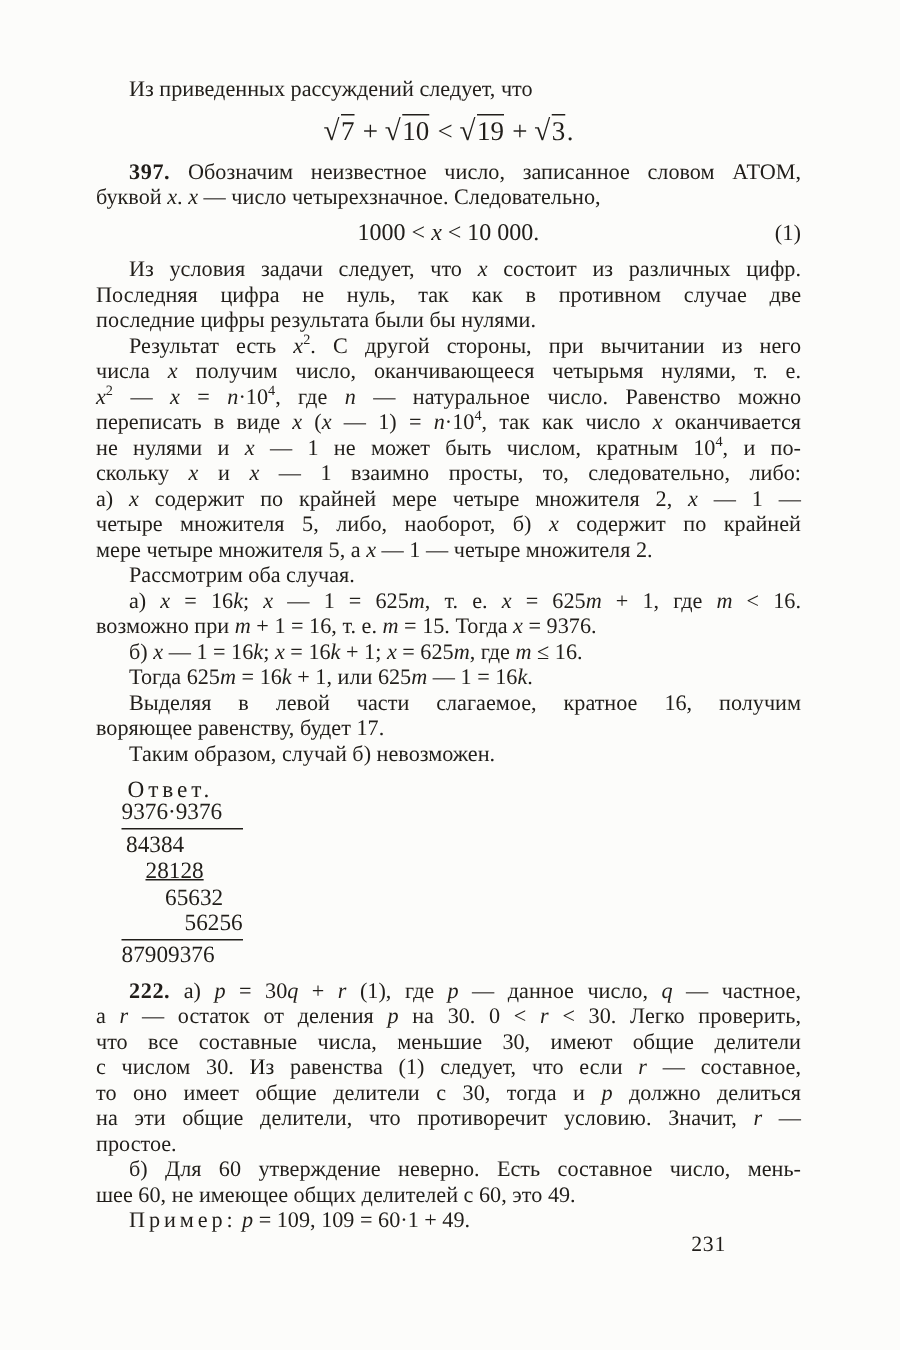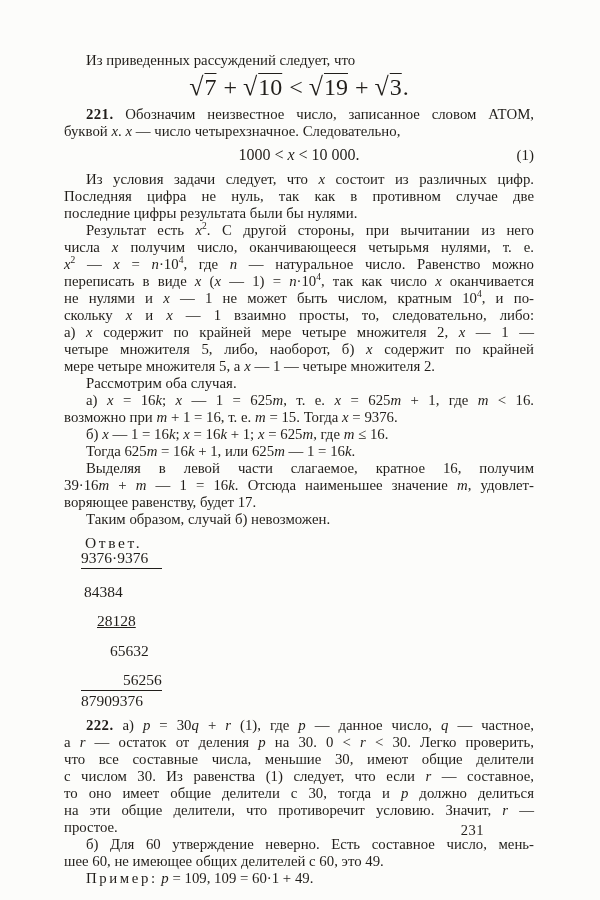--- a/index.html
+++ b/index.html
@@ -27,56 +27,56 @@
   i{font-style:italic;}
   b{font-weight:bold;letter-spacing:0.4px;}
   sup{font-size:9.5px;line-height:0;vertical-align:super;}
   .sperr{letter-spacing:2.6px;}
   .formula{
     position:relative;
     text-align:center;
     margin:5px 0 6px;
     font-size:16px;line-height:20px;
   }
-  .formula.large{font-size:24px;line-height:24px;margin:6px 0 7px;}
+  .formula.large{font-size:18px;line-height:24px;margin:6px 0 7px;}
   .formula .tag{position:absolute;right:0;bottom:0;font-size:15px;}
   .rad{font-style:normal;font-size:1.08em;}
   .ov{text-decoration:overline;text-decoration-thickness:1px;padding:0 1px;}
   .answer{
     display:flex;align-items:flex-start;
     margin:7px 0 9px;
     font-size:15.5px;line-height:15px;flex-direction:column;
   }
   .ans-label{margin-left:21px;white-space:nowrap;letter-spacing:2.6px;}
   .ans-col{margin-left:17px;}
   .ans-expr{
     padding:0 3px 3px 0;
     border-bottom:1.4px solid #211e1a;
   }
-  .ans-row{padding-top:2.5px;margin-top:12px;}
+  .ans-row{padding-top:2.5px;}
   .ans-result{
     margin-top:3px;padding-top:2px;
     border-top:1.4px solid #211e1a;
   }
   .pagenum{
     position:absolute;right:80px;top:822px;
     font-size:14.5px;letter-spacing:0.5px;
   }
 </style>
 </head>
 <body style="background: rgb(252, 252, 250); color: rgb(33, 30, 26);">
 
 <div class="page">
   <div class="content">
       <div class="para">
         <div class="line indent last">Из приведенных рассуждений следует, что</div>
       </div>
       <div class="formula large"><span class="f-inner"><span class="rad">√</span><span class="ov">7</span> + <span class="rad">√</span><span class="ov">10</span> &lt; <span class="rad">√</span><span class="ov">19</span> + <span class="rad">√</span><span class="ov">3</span>.</span></div>
       <div class="para">
-        <div class="line indent"><b>221.</b> Обозначим неизвестное число, записанное словом АТОМ,</div>
+        <div class="line indent"><b>397.</b> Обозначим неизвестное число, записанное словом АТОМ,</div>
         <div class="line last">буквой <i>x</i>. <i>x</i> — число четырехзначное. Следовательно,</div>
       </div>
       <div class="formula"><span class="f-inner">1000 &lt; <i>x</i> &lt; 10 000.</span><span class="tag">(1)</span></div>
       <div class="para">
         <div class="line indent">Из условия задачи следует, что <i>x</i> состоит из различных цифр.</div>
         <div class="line">Последняя цифра не нуль, так как в противном случае две</div>
         <div class="line last">последние цифры результата были бы нулями.</div>
       </div>
       <div class="para">
         <div class="line indent">Результат есть <i>x</i><sup>2</sup>. С другой стороны, при вычитании из него</div>
@@ -97,21 +97,20 @@
         <div class="line last">возможно при <i>m</i> + 1 = 16, т. е. <i>m</i> = 15. Тогда <i>x</i> = 9376.</div>
       </div>
       <div class="para">
         <div class="line indent last">б) <i>x</i> — 1 = 16<i>k</i>; <i>x</i> = 16<i>k</i> + 1; <i>x</i> = 625<i>m</i>, где <i>m</i> ≤ 16.</div>
       </div>
       <div class="para">
         <div class="line indent last">Тогда 625<i>m</i> = 16<i>k</i> + 1, или 625<i>m</i> — 1 = 16<i>k</i>.</div>
       </div>
       <div class="para">
         <div class="line indent">Выделяя в левой части слагаемое, кратное 16, получим</div>
-        <div class="line">39·16<i>m</i> + <i>m</i> — 1 = 16<i>k</i>. Отсюда наименьшее значение <i>m</i>, удовлет-</div>
         <div class="line last">воряющее равенству, будет 17.</div>
       </div>
       <div class="para">
         <div class="line indent last">Таким образом, случай б) невозможен.</div>
       </div>
       <div class="answer">
         <span class="ans-label">Ответ.</span>
         <div class="ans-col">
           <div class="ans-expr">9376·9376</div>
           <div class="ans-row" style="padding-left: 3px;">84384</div>

